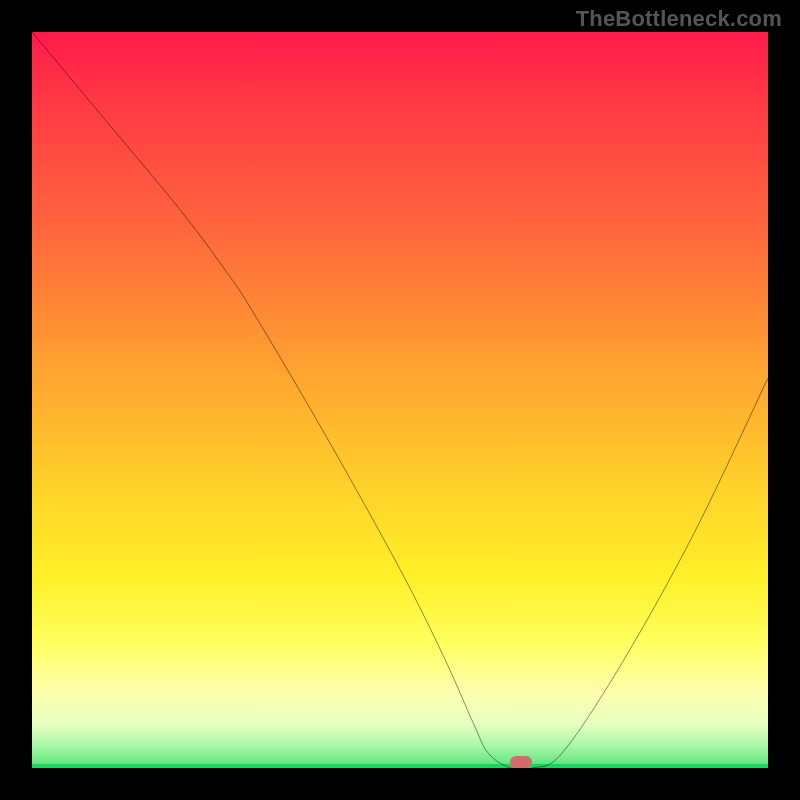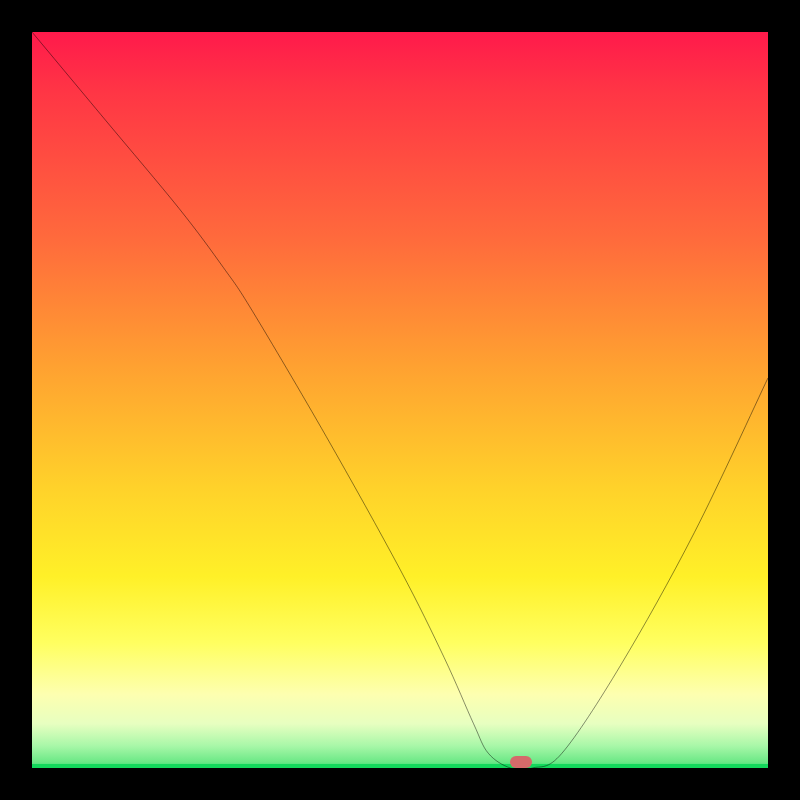--- a/index.html
+++ b/index.html
@@ -76,20 +76,21 @@
     border-radius: 6px;
     background: #d46a6a;
     transform: translate(-50%, -50%);
   }
 </style>
 </head>
 <body>
 
 <div class="frame">
 
+  <div class="watermark">TheBottleneck.com</div>
 
   <div class="plot">
     <div class="gradient"></div>
     <div class="green-line"></div>
 
     <svg class="curve" viewBox="0 0 100 100" preserveAspectRatio="none">
       <path id="curve-path" d="M 0 0 C 1.6666666666666667 2, 6.666666666666666 8, 10 12 C 13.333333333333334 16, 17.333333333333332 20.666666666666668, 20 24 C 22.666666666666668 27.333333333333332, 24.333333333333332 29.666666666666668, 26 32 C 27.666666666666668 34.333333333333336, 27.666666666666668 34.166666666666664, 30 38 C 32.333333333333336 41.833333333333336, 36.666666666666664 49.166666666666664, 40 55 C 43.333333333333336 60.833333333333336, 47.33333333333333 68, 50 73 C 52.66666666666667 78, 54.33333333333334 81.5, 56.00000000000001 85 C 57.66666666666667 88.5, 59 91.83333333333333, 60 94 C 61 96.16666666666667, 61.166666666666664 97, 62 98 C 62.833333333333336 99, 64 99.66666666666667, 65 100 C 66 100.33333333333333, 66.83333333333333 100.33333333333333, 68 100 C 69.16666666666667 99.66666666666667, 70 100.33333333333333, 72 98 C 74 95.66666666666667, 77 91, 80 86 C 83 81, 86.66666666666667 74.5, 90 68 C 93.33333333333333 61.5, 98.33333333333333 50.5, 100 47" fill="none" stroke="#000" stroke-width="0.45" vector-effect="non-scaling-stroke"></path>
     </svg>
 
     <div id="marker" class="marker" style="left: 489.44px; top: 730.112px;"></div>

